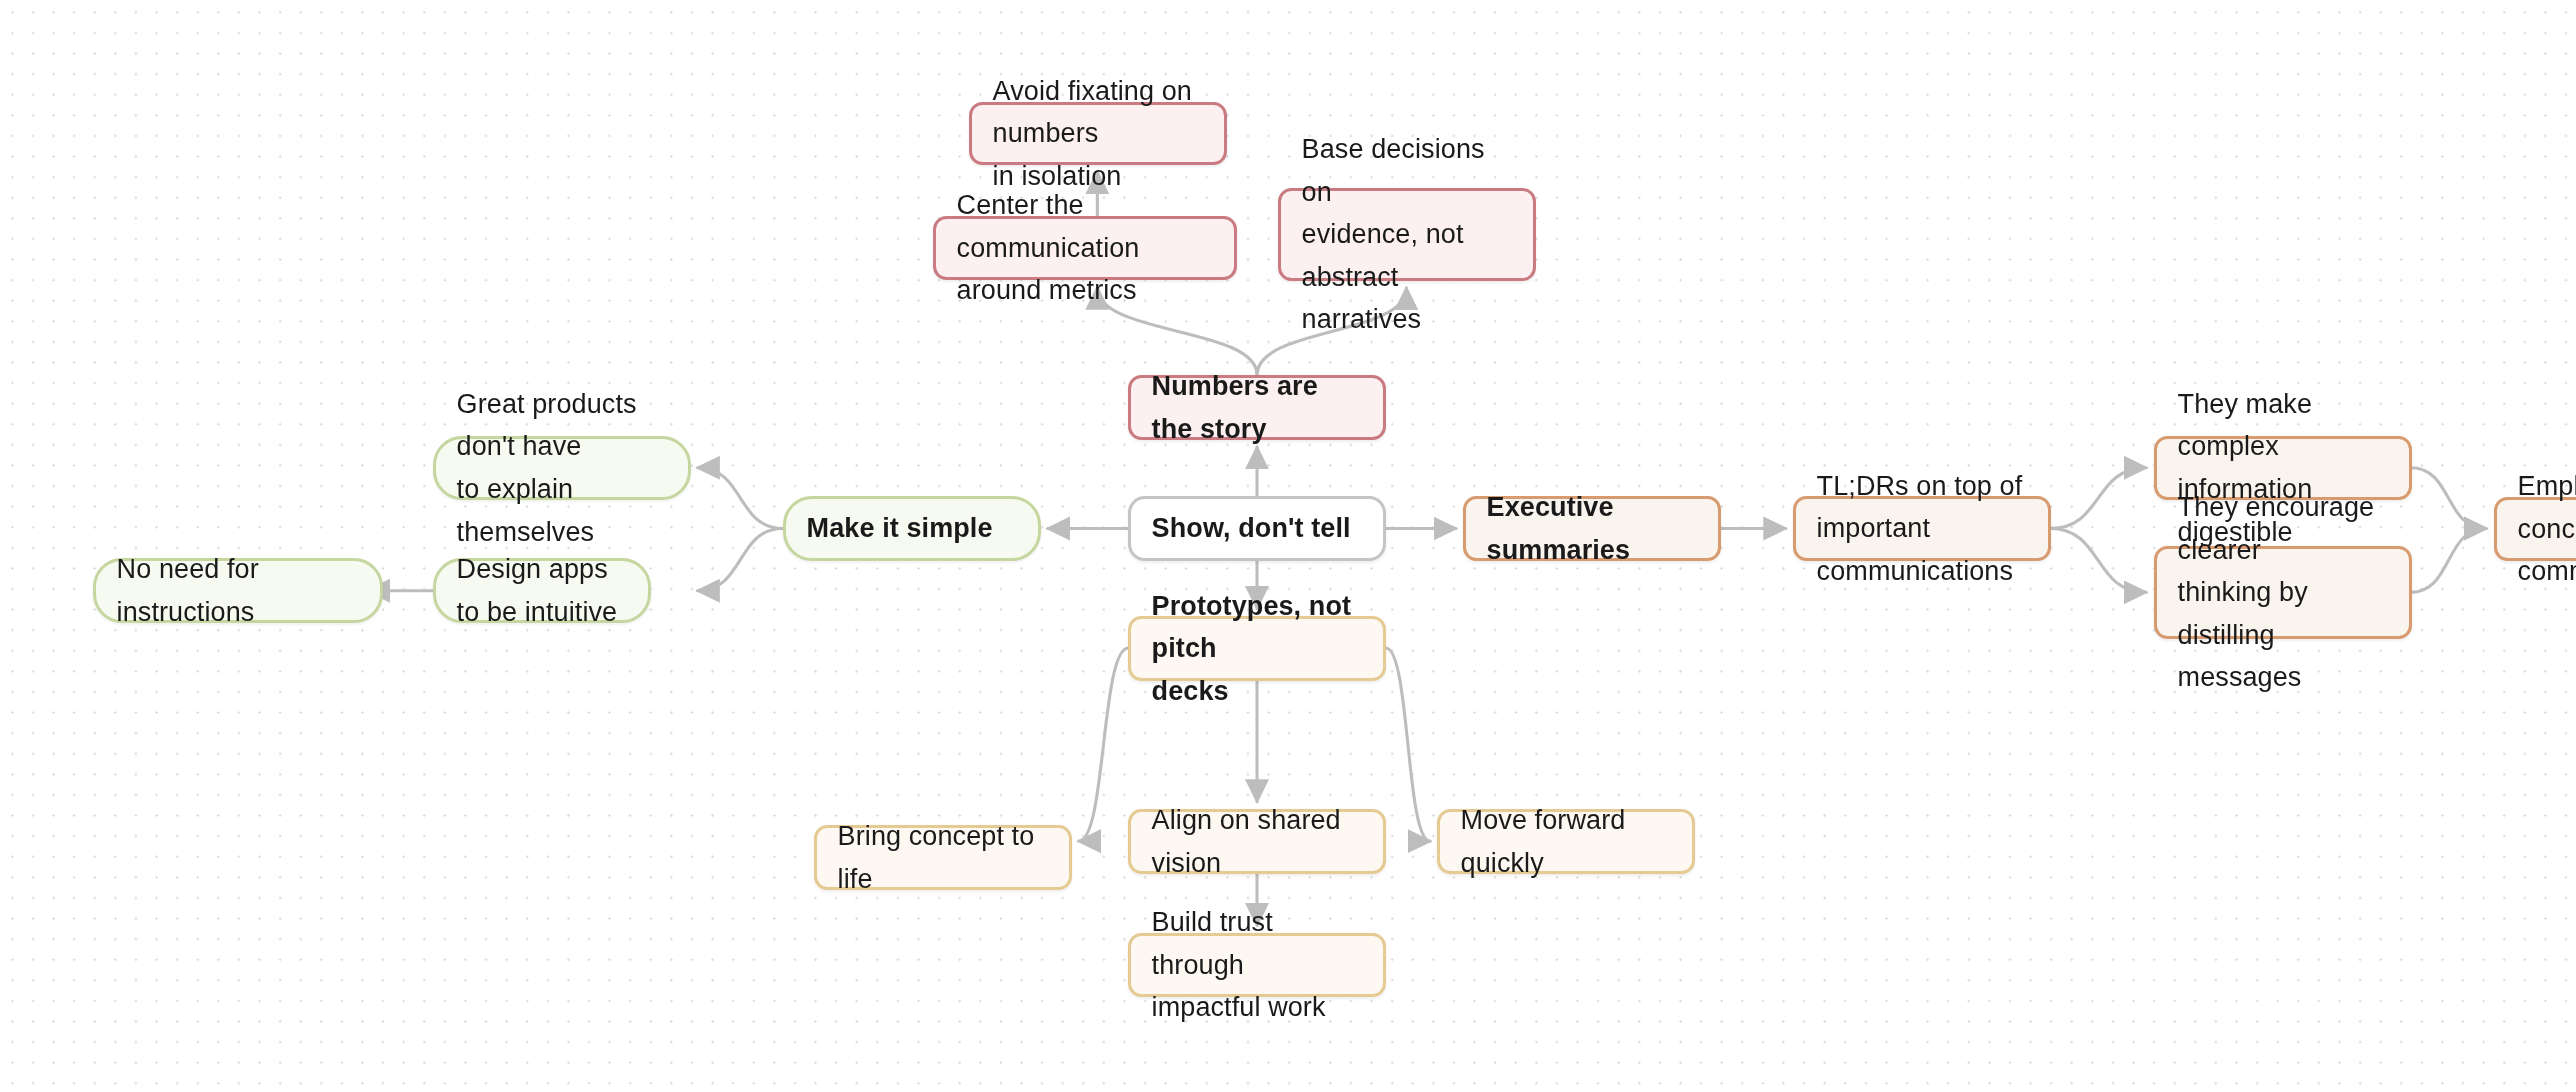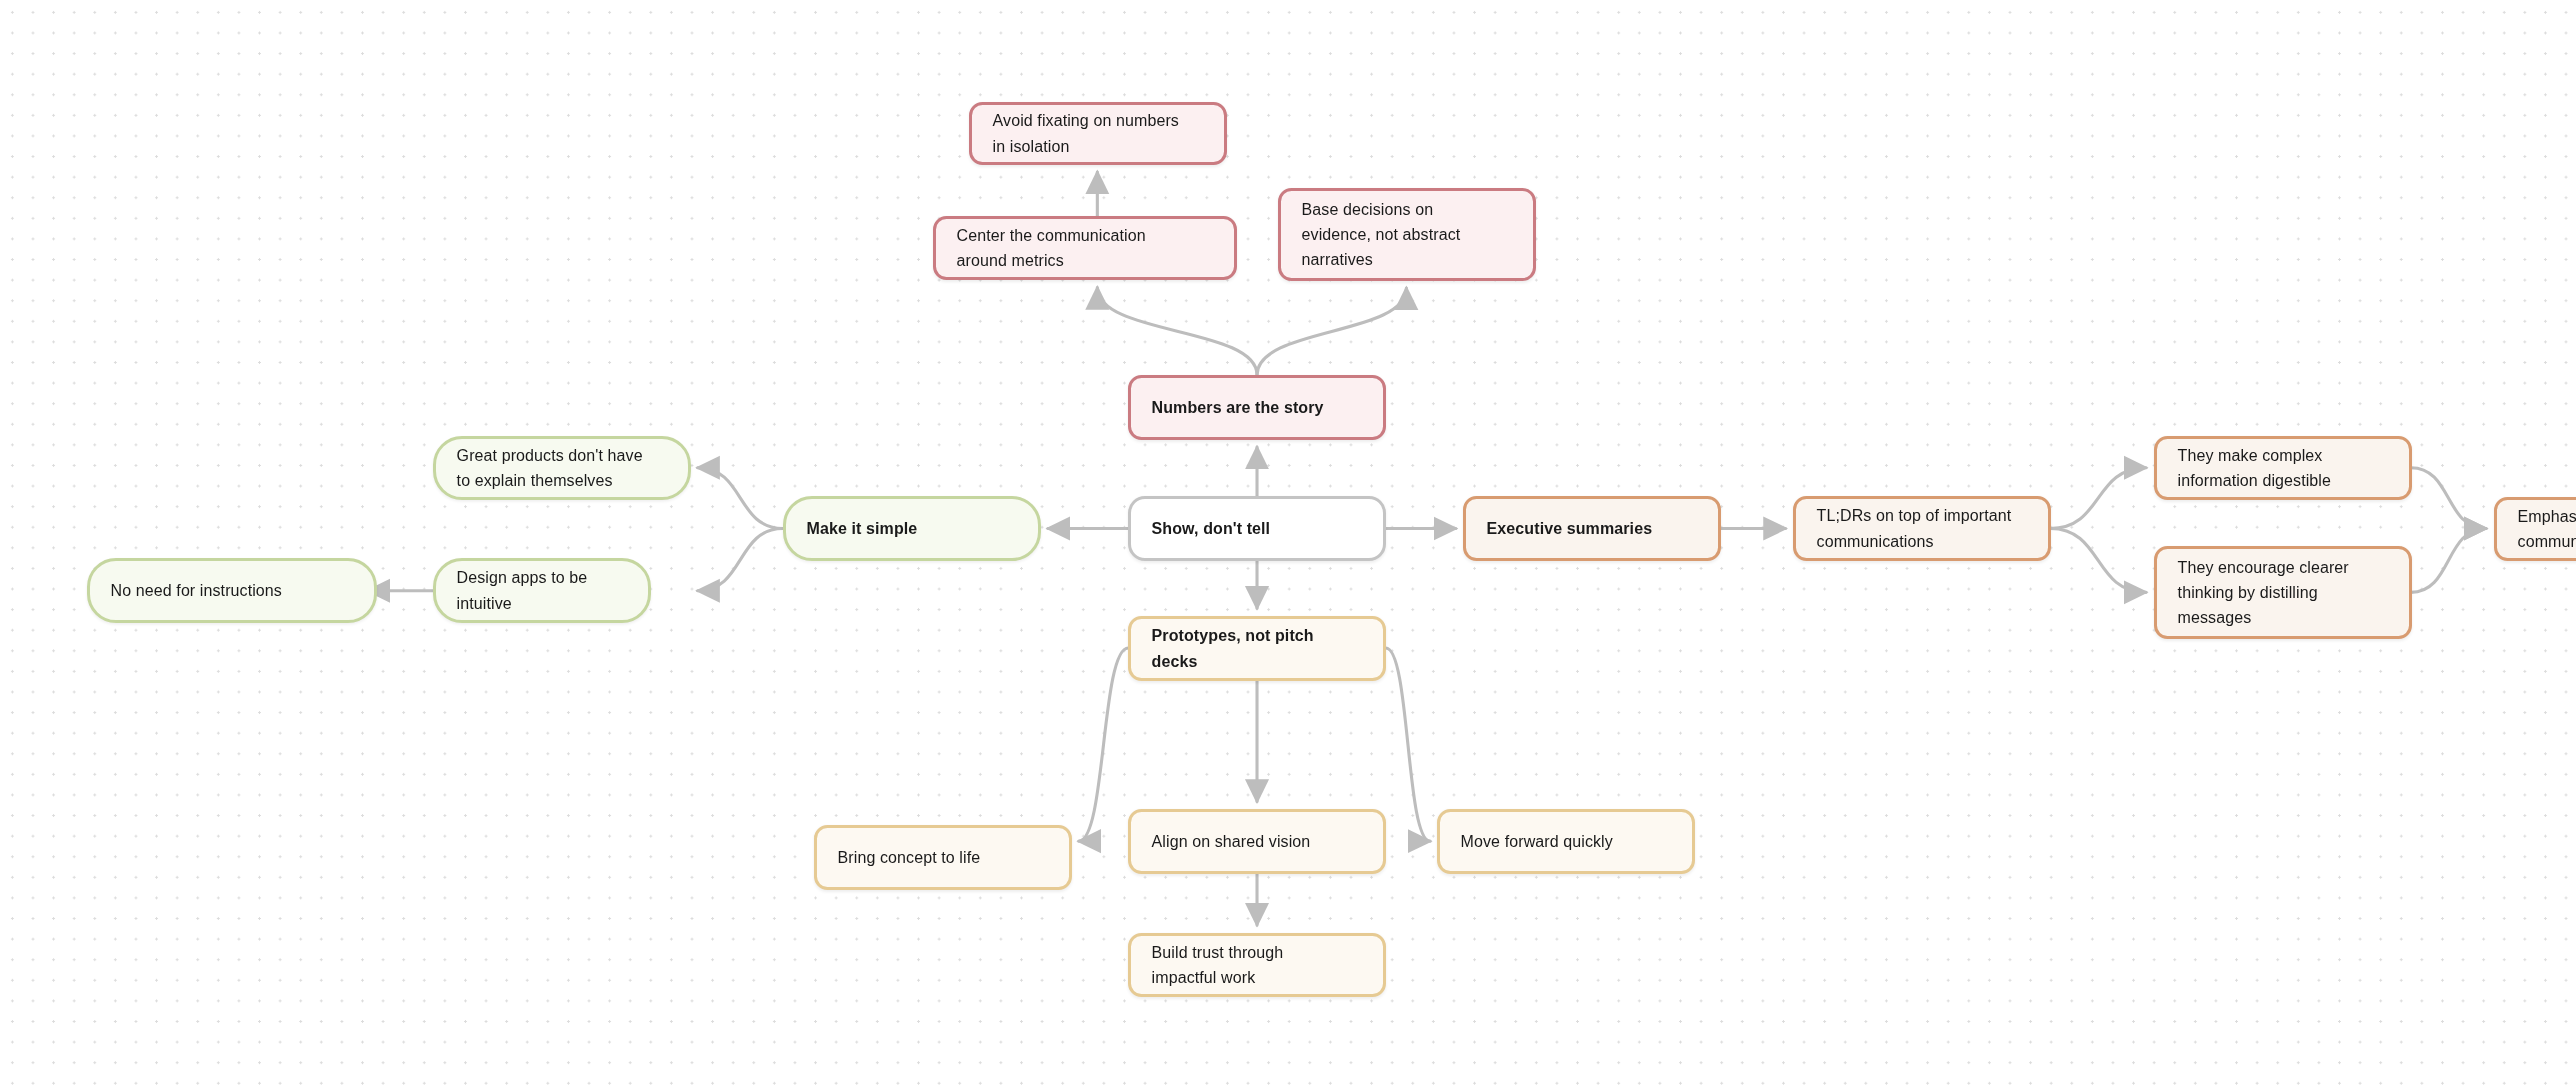--- a/index.html
+++ b/index.html
@@ -32,21 +32,21 @@
     border-radius: 13.4px;
     border-width: 3.6px;
     border-style: solid;
     display: flex;
     flex-direction: column;
     justify-content: center;
     padding: 0 20.6px;
     box-shadow: 0 1.5px 3.1px rgba(0,0,0,0.07);
   }
   .node .label {
-    font-size: 16px;
+    font-size: 27px;
     line-height: 1.58;
     color: #1a1a1a;
     letter-spacing: 0.1px;
     white-space: pre-line;
   }
   .node.bold .label { font-weight: bold; }
 
   .theme-red    { border-color: #ca7b81; background: #fcf0f1; }
   .theme-green  { border-color: #c5d69f; background: #f7faf0; border-radius: 29px; }
   .theme-orange { border-color: #d89b70; background: #faf4ee; }
@@ -108,21 +108,21 @@
       <div class="node theme-green bold" style="left: 783px; top: 496px; width: 258px; height: 65px;">
         <span class="label">Make it simple</span>
       </div>
       <div class="node theme-green" style="left: 433px; top: 436px; width: 258px; height: 64px;">
         <span class="label">Great products don't have
 to explain themselves</span>
       </div>
       <div class="node theme-green" style="left: 433px; top: 558px; width: 218px; height: 65px;">
         <span class="label">Design apps to be intuitive</span>
       </div>
-      <div class="node theme-green" style="left: 87px; top: 558px; width: 290px; height: 65px;">
+      <div class="node theme-green" style="left: 93px; top: 558px; width: 290px; height: 65px;">
         <span class="label">No need for instructions</span>
       </div>
       <div class="node theme-orange bold" style="left: 1463px; top: 496px; width: 258px; height: 65px;">
         <span class="label">Executive summaries</span>
       </div>
       <div class="node theme-orange" style="left: 1793px; top: 496px; width: 258px; height: 65px;">
         <span class="label">TL;DRs on top of important
 communications</span>
       </div>
       <div class="node theme-orange" style="left: 2154px; top: 436px; width: 258px; height: 64px;">

